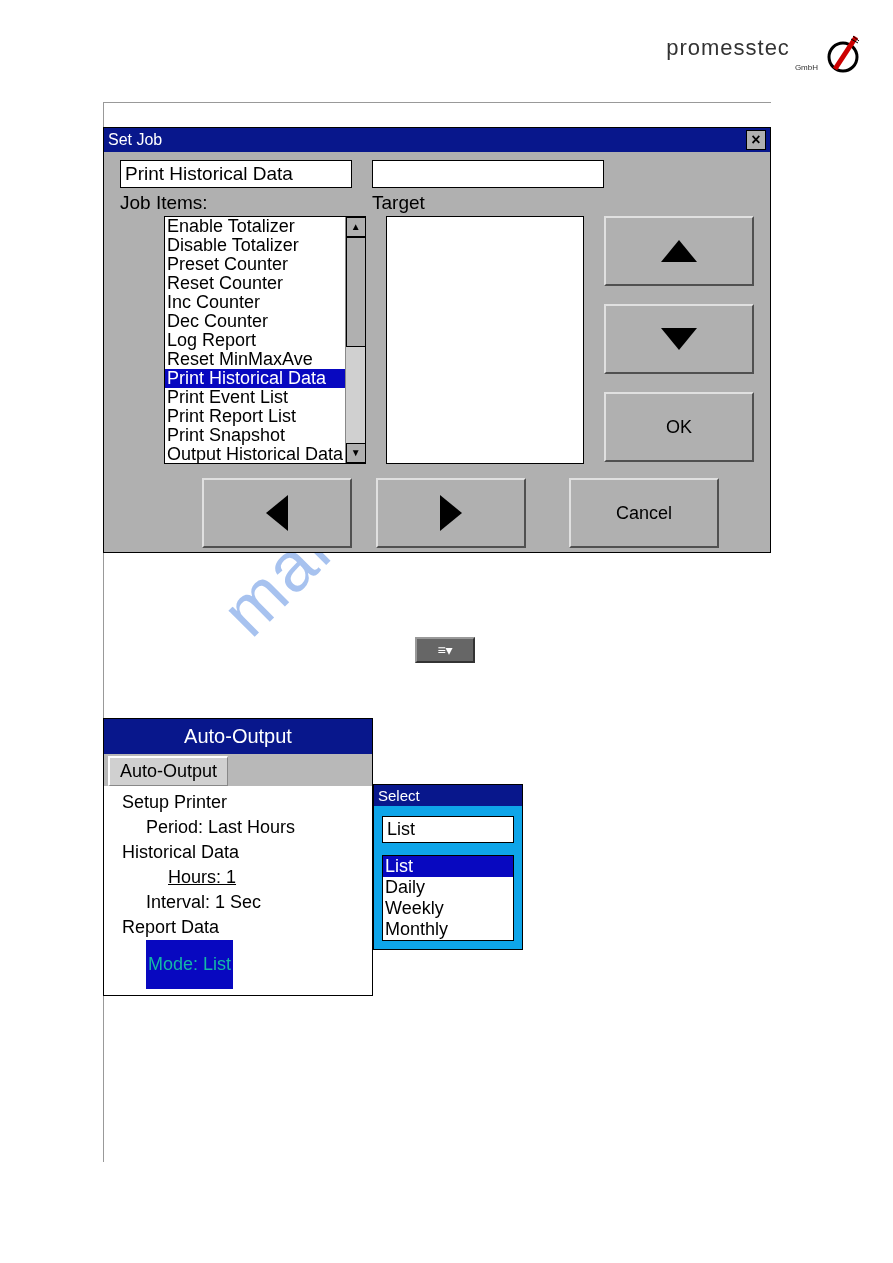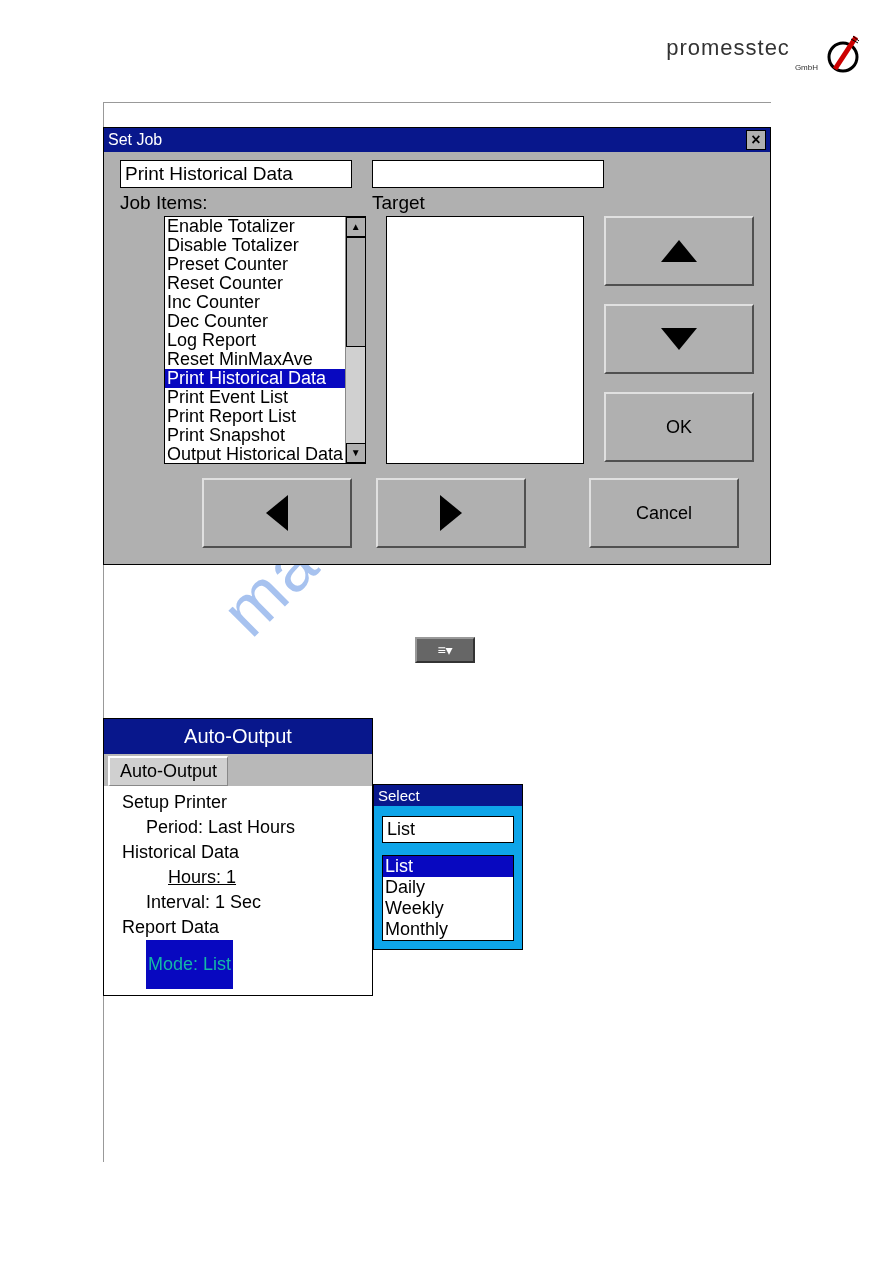--- a/index.html
+++ b/index.html
@@ -67,21 +67,21 @@
       background: #b0b0b0;
       border: 1px solid #000;
       text-align: center;
       line-height: 18px;
       color: #000;
       font-size: 16px;
       font-weight: bold;
       cursor: pointer;
     }
     .dialog-body {
-      padding: 8px 16px 16px 16px;
+      padding: 8px 16px 4px 16px;
     }
     .top-row {
       display: flex;
       gap: 20px;
       margin-bottom: 4px;
     }
     .text-input {
       background: #fff;
       border: 1px solid #000;
       padding: 2px 4px;
@@ -392,21 +392,21 @@
     </div>
     <div class="bottom-row">
       <div class="bottom-group">
         <div class="btn btn-left">
             <div class="triangle-left"></div>
           </div>
         <div class="btn btn-right">
             <div class="triangle-right"></div>
           </div>
       </div>
-      <div class="btn btn-cancel" style="margin-left:43px;">Cancel</div>
+      <div class="btn btn-cancel" style="margin-left:23px;">Cancel</div>
     </div>
   </div>
 </div>
 
 <div class="small-btn">≡▾</div>
 
 <div class="auto-output-panel">
   <div class="ao-title">Auto-Output</div>
   <div><span class="ao-tab">Auto-Output</span></div>
   <div class="ao-content" id="ao-tree">

